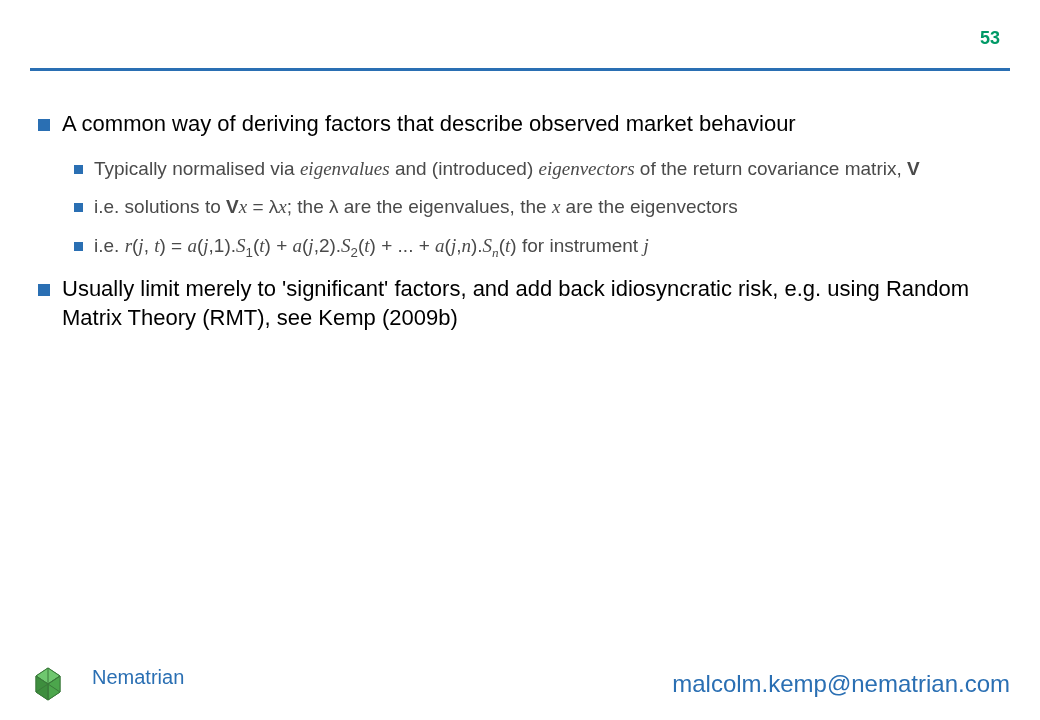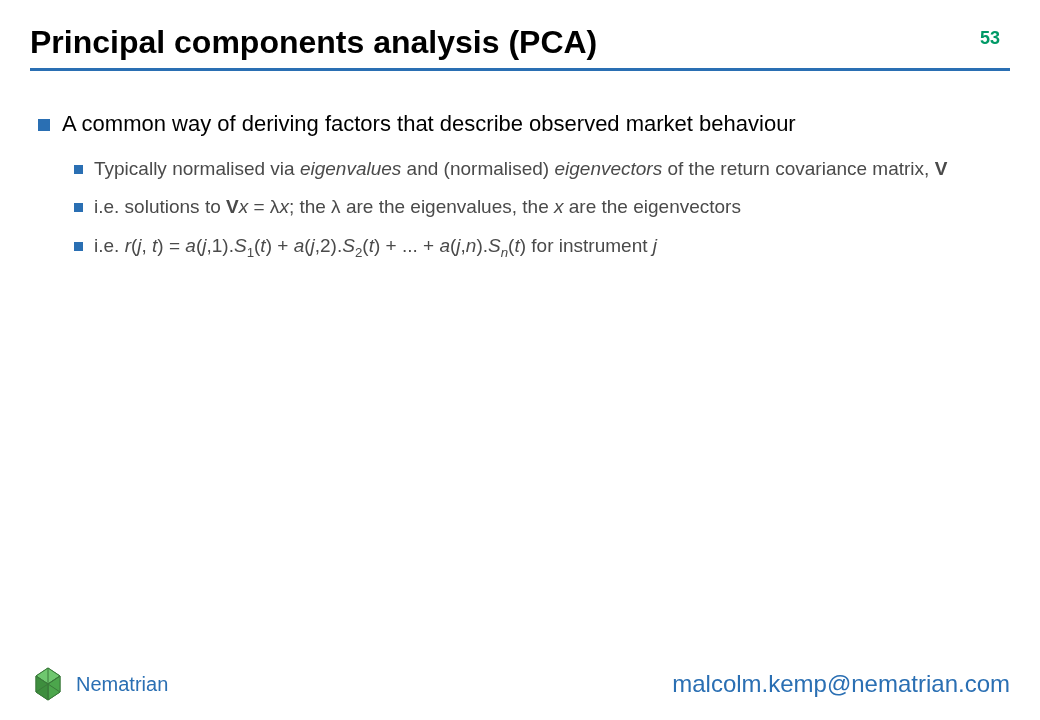--- a/index.html
+++ b/index.html
@@ -79,80 +79,80 @@
   }
   .bullet2::before {
     content: "";
     position: absolute;
     left: 44px;
     top: 8px;
     width: 9px;
     height: 9px;
     background: #2a6fb3;
   }
-  .italic { font-style: italic; }
+  .italic { font-style: italic; font-family: Liberation Serif, serif; }
   .bold { font-weight: bold; }
   .sub { font-size: 0.7em; vertical-align: sub; }
   .footer {
     position: absolute;
     bottom: 18px;
     left: 30px;
     right: 30px;
     display: flex;
     justify-content: space-between;
     align-items: center;
   }
   .brand {
     display: flex;
-    align-items: center;
-    gap: 10px;
+    align-items: flex-start;
+    gap: 26px;
   }
   .brand-name {
     font-size: 20px;
     color: #2a6fb3;
   }
   .email {
     font-size: 24px;
     color: #2a6fb3;
   }
   .logo svg {
     display: block;
   }
 </style>
 </head>
 <body>
 
 <div class="slide">
 
-  <div class="header">
-    <div class="title">Principal components analysis (PCA)</div>
-  </div>
   <div class="page-number">53</div>
   <div class="title-rule"></div>
 
   <div class="body">
 
     <div class="bullet1">
       <span>A common way of deriving factors that describe observed market behaviour</span>
     </div>
 
     <div class="bullet2">
-      <span>Typically normalised via </span><span class="italic">eigenvalues</span><span> and (normalised) </span><span class="italic">eigenvectors</span><span> of the return covariance matrix, </span><span class="bold">V</span>
+      <span>Typically normalised via </span><span class="italic">eigenvalues</span><span> and (introduced) </span><span class="italic">eigenvectors</span><span> of the return covariance matrix, </span><span class="bold">V</span>
     </div>
 
     <div class="bullet2">
       <span>i.e. solutions to </span><span class="bold">V</span><span class="italic">x</span><span> = λ</span><span class="italic">x</span><span>; the λ are the eigenvalues, the </span><span class="italic">x</span><span> are the eigenvectors</span>
     </div>
 
 
     <div class="bullet2">
       <span>i.e. </span><span class="italic">r</span><span>(</span><span class="italic">j</span><span>, </span><span class="italic">t</span><span>) = </span><span class="italic">a</span><span>(</span><span class="italic">j</span><span>,1).</span><span class="italic">S</span><span class="sub">1</span><span>(</span><span class="italic">t</span><span>) + </span><span class="italic">a</span><span>(</span><span class="italic">j</span><span>,2).</span><span class="italic">S</span><span class="sub">2</span><span>(</span><span class="italic">t</span><span>) + ... + </span><span class="italic">a</span><span>(</span><span class="italic">j</span><span>,</span><span class="italic">n</span><span>).</span><span class="italic">S</span><span class="italic sub">n</span><span>(</span><span class="italic">t</span><span>)   for instrument </span><span class="italic">j</span>
     </div>
 
 
+    <div class="bullet1">
+      <span>Usually limit merely to 'significant' factors, and add back idiosyncratic risk, e.g. using Random Matrix Theory (RMT), see Kemp (2009b)</span>
+    </div>
 
   </div>
 
   <div class="footer">
     <div class="brand">
       <span class="logo">
         <svg width="36" height="36" viewBox="0 0 36 36">
           <g stroke="#3a7a3a" stroke-width="1" fill="#4ca64c">
             <polygon points="18,2 30,10 30,26 18,34 6,26 6,10" fill="#5cb85c"></polygon>
             <polygon points="18,2 30,10 18,18 6,10" fill="#6fc76f"></polygon>

